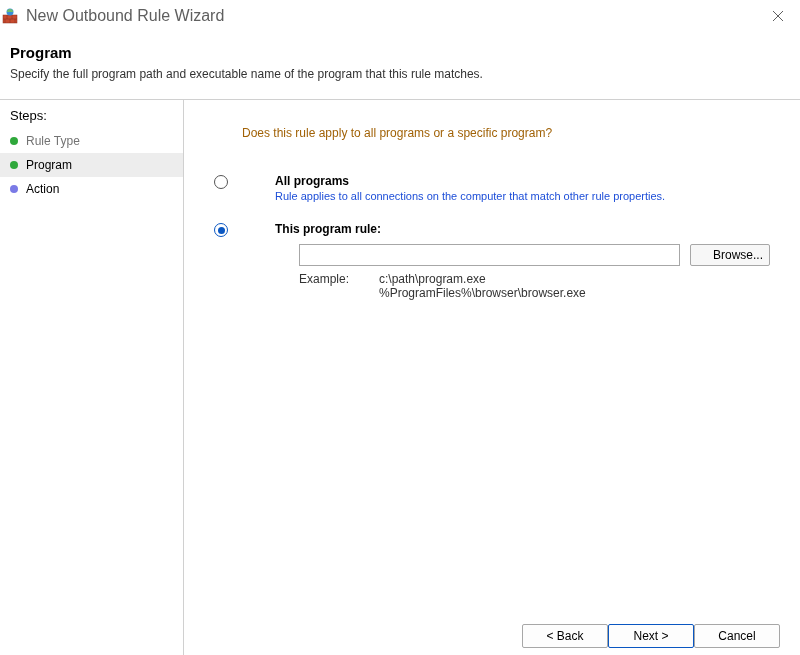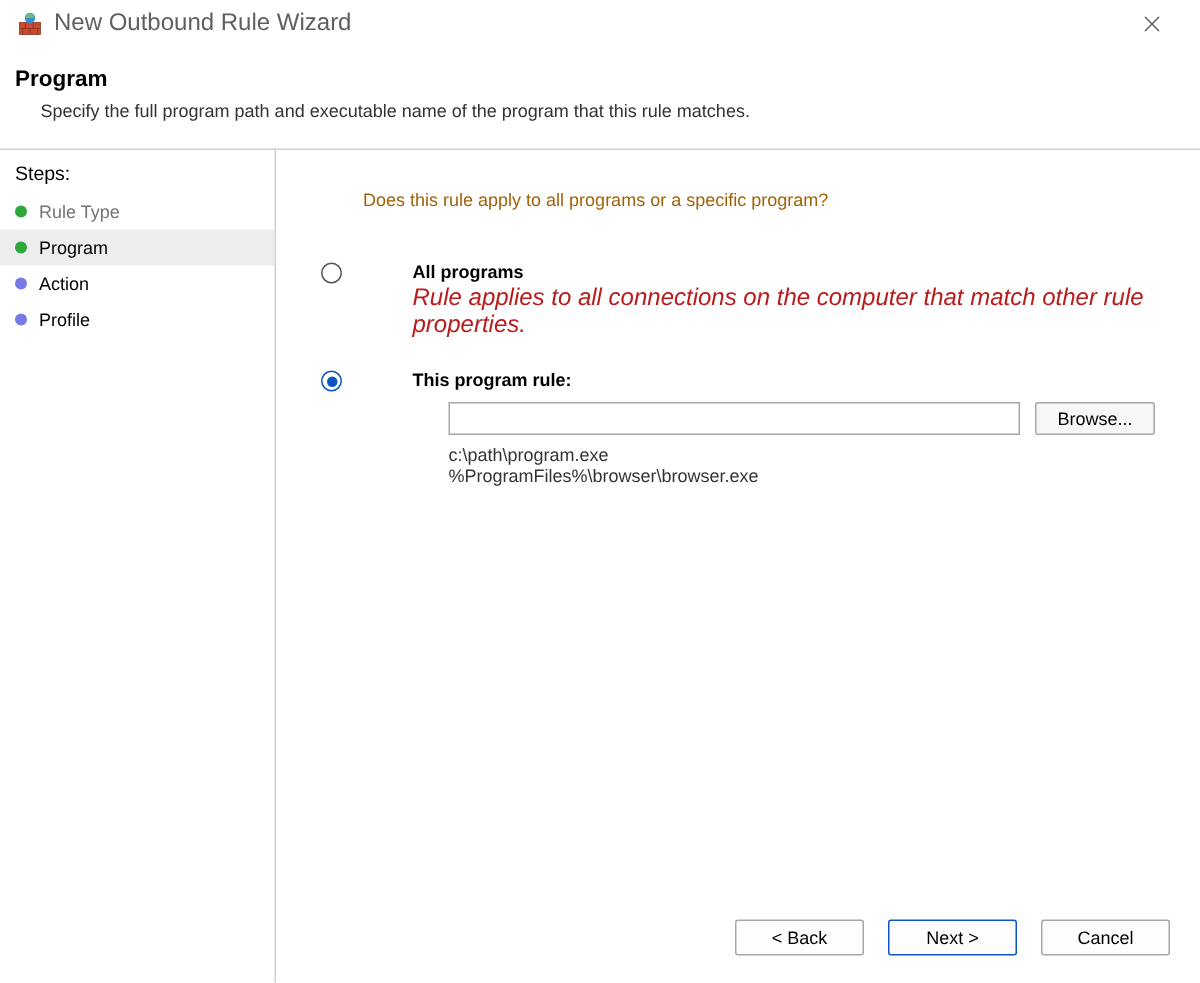--- a/index.html
+++ b/index.html
@@ -9,21 +9,21 @@
     font-family: "Segoe UI", Tahoma, sans-serif;
     font-size: 12px;
     background: #ffffff;
     color: #000000;
     overflow: hidden;
   }
   .titlebar {
     height: 32px;
     display: flex;
     align-items: center;
-    padding: 0 12px;
+    padding: 0 2px;
     border-bottom: 0;
   }
   .titlebar .app-icon {
     width: 16px; height: 16px;
     margin-right: 8px;
     display: inline-flex;
     align-items: center; justify-content: center;
   }
   .titlebar .title {
     font-size: 16px;
@@ -41,21 +41,20 @@
   }
   .header h1 {
     margin: 0 0 6px 0;
     font-size: 15px;
     font-weight: bold;
     color: #000;
   }
   .header .desc {
     font-size: 12px;
     color: #333;
-    margin-left: 17px;
   }
   .body {
     display: flex;
     height: calc(655px - 32px - 58px);
   }
   .sidebar {
     width: 184px;
     border-top: 1px solid #d0d0d0;
     border-right: 1px solid #d0d0d0;
     padding-top: 4px;
@@ -120,23 +119,22 @@
     border-radius: 50%;
     background: #0a57c2;
   }
   .option .opt-body { flex: 1; }
   .option .opt-title {
     font-weight: bold;
     font-size: 12px;
     margin-bottom: 2px;
   }
   .option .opt-desc {
-    font-size: 16px;
-    color: #b91c1c;
-    font-style: italic;
+    font-size: 11px;
+    color: #1d4ed8;
   }
   .path-row {
     display: flex;
     align-items: center;
     margin: 8px 0 6px 24px;
   }
   .path-input {
     flex: 1;
     height: 22px;
     border: 1px solid #a7a7a7;
@@ -146,39 +144,40 @@
   }
   .browse-btn {
     margin-left: 10px;
     height: 22px;
     width: 80px;
     border: 1px solid #a7a7a7;
     background: #f7f7f7;
     font-size: 12px;
     border-radius: 2px;
     cursor: default;
+    text-align: right;
   }
   .example-row {
     display: flex;
     margin-left: 24px;
     font-size: 12px;
     color: #333;
   }
   .example-row .ex-label {
     width: 80px;
   }
   .example-row .ex-vals {
     white-space: pre-line;
   }
   .footer {
     position: absolute;
     right: 20px;
-    bottom: 27px;
-    display: flex;
-    gap: 16px;
+    bottom: 16px;
+    display: flex;
+    gap: 0;
     align-items: flex-end;
   }
   .footer button {
     width: 86px;
     height: 24px;
     border: 1px solid #a7a7a7;
     background: #fdfdfd;
     font-size: 12px;
     border-radius: 2px;
     cursor: default;
@@ -228,24 +227,20 @@
       <a href="#">Rule Type</a>
     </div>
     <div class="step active">
       <span class="bullet"></span>
       <span>Program</span>
     </div>
     <div class="step pending">
       <span class="bullet"></span>
       <span>Action</span>
     </div>
-    <div class="step pending">
-      <span class="bullet"></span>
-      <span>Profile</span>
-    </div>
   </div>
 
   <div class="content">
     <div class="question">Does this rule apply to all programs or a specific program?</div>
 
     <div class="option">
       <span class="radio"></span>
       <div class="opt-body">
         <div class="opt-title">All programs</div>
         <div class="opt-desc">Rule applies to all connections on the computer that match other rule properties.</div>
@@ -254,20 +249,21 @@
 
     <div class="option" style="margin-bottom:0">
       <span class="radio checked"></span>
       <div class="opt-body">
         <div class="opt-title">This program rule:</div>
         <div class="path-row">
           <input class="path-input" type="text" value="" style="">
           <button class="browse-btn">Browse...</button>
         </div>
         <div class="example-row">
+          <div class="ex-label">Example:</div>
           <div class="ex-vals">c:\path\program.exe
 %ProgramFiles%\browser\browser.exe</div>
         </div>
       </div>
     </div>
 
     <div class="footer">
       <button>&lt; Back</button>
       <button class="primary">Next &gt;</button>
       <button>Cancel</button>

